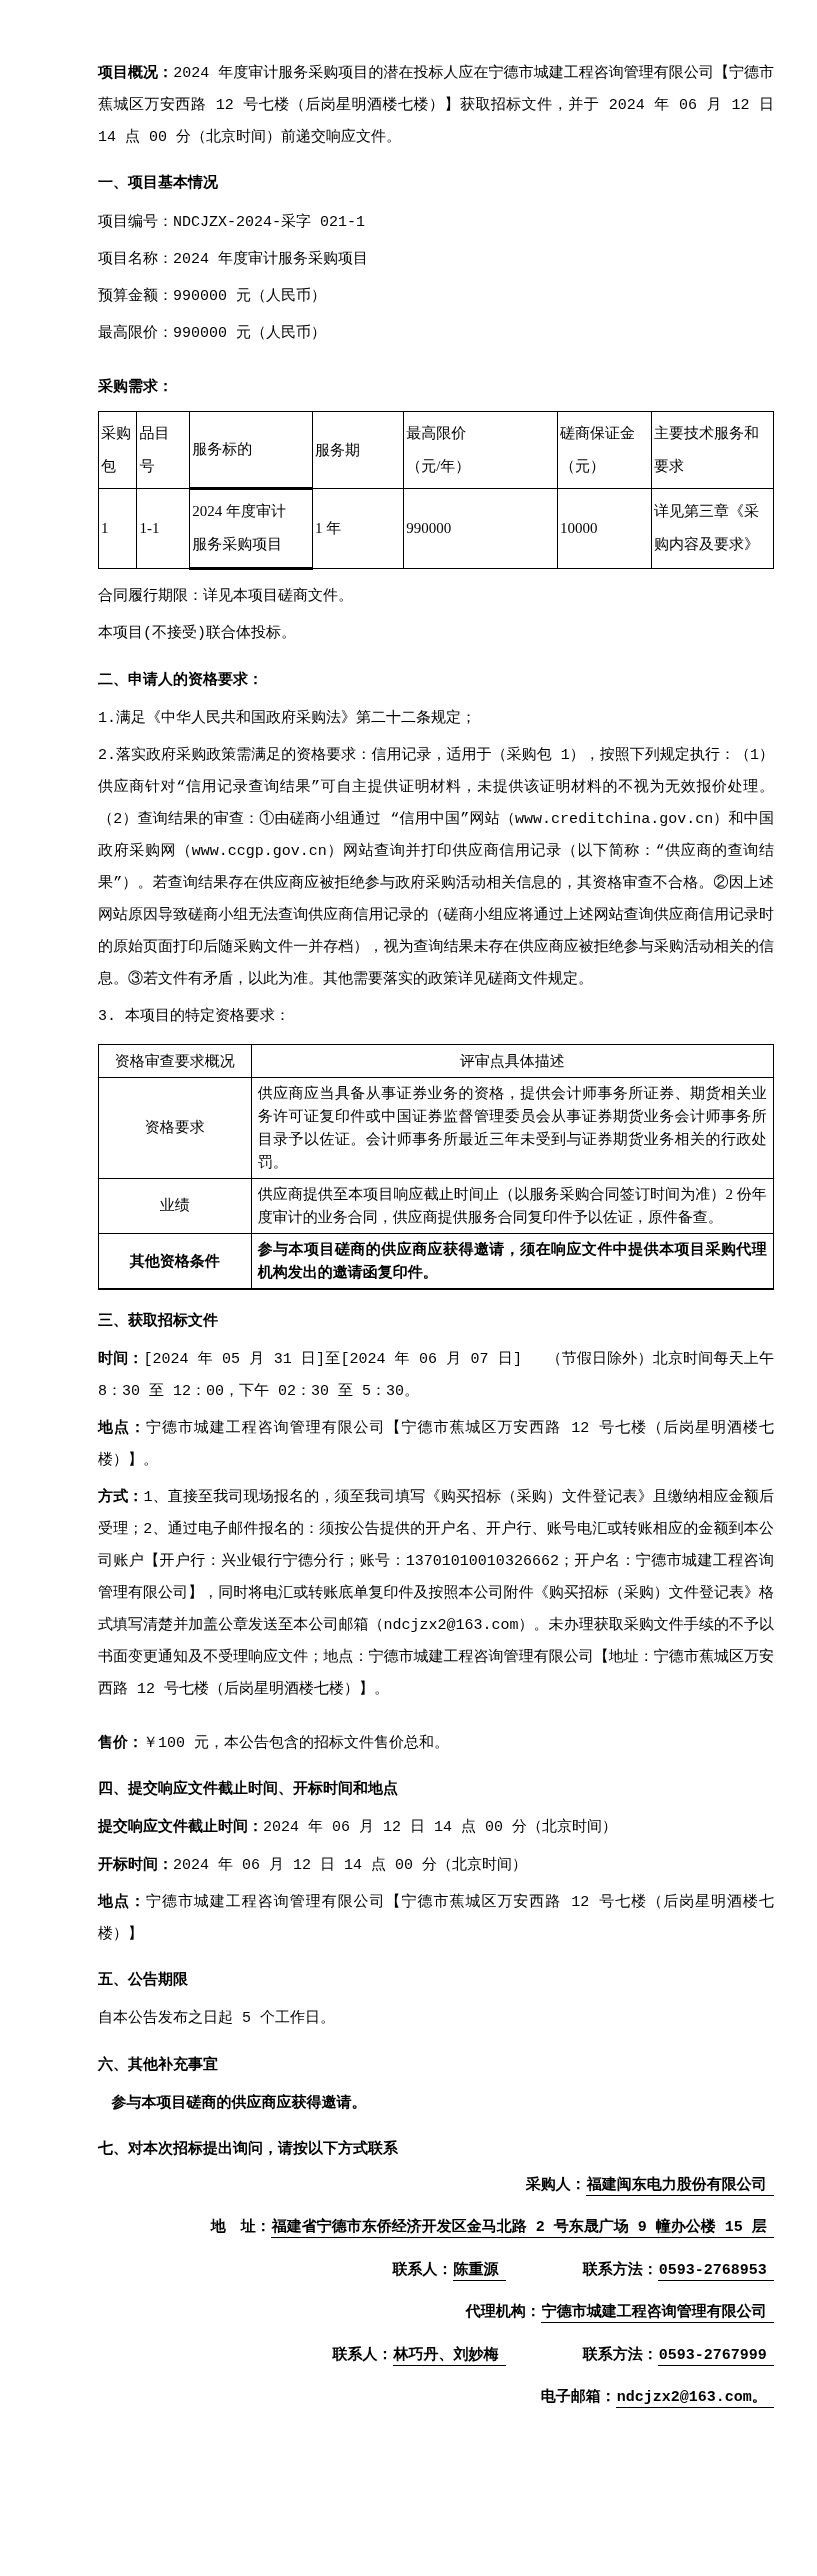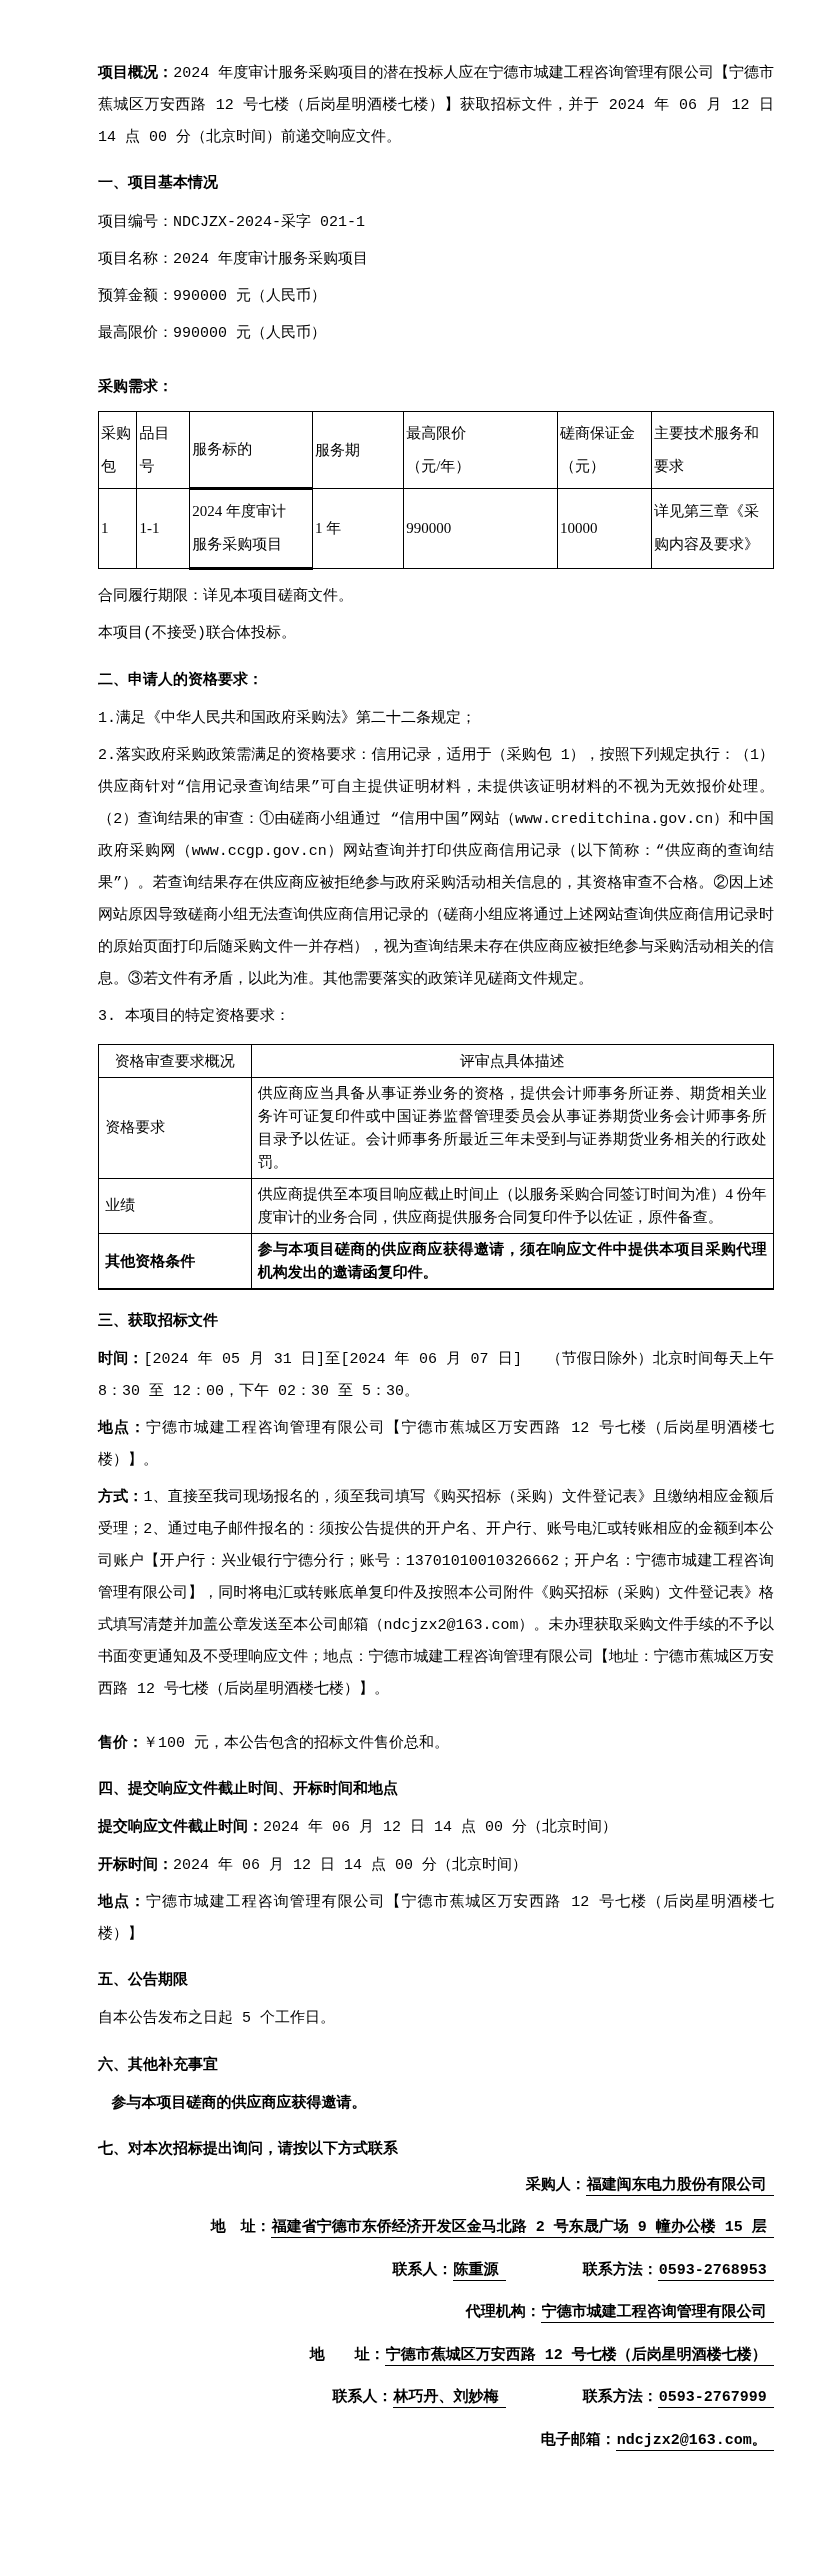--- a/index.html
+++ b/index.html
@@ -44,21 +44,21 @@
     border-bottom:2.6px solid #000;
     border-radius:24px;
   }
   table.t2 td {
     border:1px solid #000;
     padding:4.1px 6.2px;
     line-height:23px;
     vertical-align:middle;
   }
   table.t2 tr.hdr td { text-align:center; border-bottom:1.5px solid #000; }
-  table.t2 td.name { width:22.6%; }
+  table.t2 td.name { text-align:center; width:22.6%; }
   table.t2 td.desc { text-align:justify; }
   table.t2 tr.boldrow td { font-weight:bold; }
 
   
   .contact { margin:0 0 16.5px 13.4px; line-height:26px; font-weight:bold; text-align:right; }
   .contact .c-val {
     border-bottom:1px solid #000;
     padding:0 7.2px 1px 1px;
   }
   .contact .c-gap { display:inline-block; width:77px; }
@@ -125,21 +125,21 @@
         <tr class="hdr">
       <td class="name">资格审查要求概况</td>
       <td>评审点具体描述</td>
     </tr>
     <tr>
       <td class="name">资格要求</td>
       <td class="desc">供应商应当具备从事证券业务的资格，提供会计师事务所证券、期货相关业务许可证复印件或中国证券监督管理委员会从事证券期货业务会计师事务所目录予以佐证。会计师事务所最近三年未受到与证券期货业务相关的行政处罚。</td>
     </tr>
     <tr>
       <td class="name">业绩</td>
-      <td class="desc">供应商提供至本项目响应截止时间止（以服务采购合同签订时间为准）4 份年度审计的业务合同，供应商提供服务合同复印件予以佐证，原件备查。</td>
+      <td class="desc">供应商提供至本项目响应截止时间止（以服务采购合同签订时间为准）2 份年度审计的业务合同，供应商提供服务合同复印件予以佐证，原件备查。</td>
     </tr>
     <tr class="boldrow">
       <td class="name">其他资格条件</td>
       <td class="desc">参与本项目磋商的供应商应获得邀请，须在响应文件中提供本项目采购代理机构发出的邀请函复印件。</td>
     </tr>
   </tbody>
     </table>
 
   <p class="heading">三、获取招标文件</p>
 
@@ -163,20 +163,19 @@
   <p class="heading">七、对本次招标提出询问，请按以下方式联系</p>
 
   <p class="contact"><span class="c-label">采购人：</span><span class="c-val">福建闽东电力股份有限公司</span></p>
 
   <p class="contact"><span class="c-label">地　址：</span><span class="c-val">福建省宁德市东侨经济开发区金马北路 2 号东晟广场 9 幢办公楼 15 层</span></p>
 
   <p class="contact"><span class="c-label">联系人：</span><span class="c-val">陈重源</span><span class="c-gap"></span><span class="c-label">联系方法：</span><span class="c-val">0593-2768953</span></p>
 
   <p class="contact"><span class="c-label">代理机构：</span><span class="c-val">宁德市城建工程咨询管理有限公司</span></p>
 
-  <p class="contact"><span class="c-label">地　　址：</span><span class="c-val">宁德市蕉城区万安西路 12 号七楼（后岗星明酒楼七楼）</span></p>
 
   <p class="contact"><span class="c-label">联系人：</span><span class="c-val">林巧丹、刘妙梅</span><span class="c-gap"></span><span class="c-label">联系方法：</span><span class="c-val">0593-2767999</span></p>
 
   <p class="contact"><span class="c-label">电子邮箱：</span><span class="c-val">ndcjzx2@163.com。</span></p>
 
 </div>
 
 
 </body></html>

